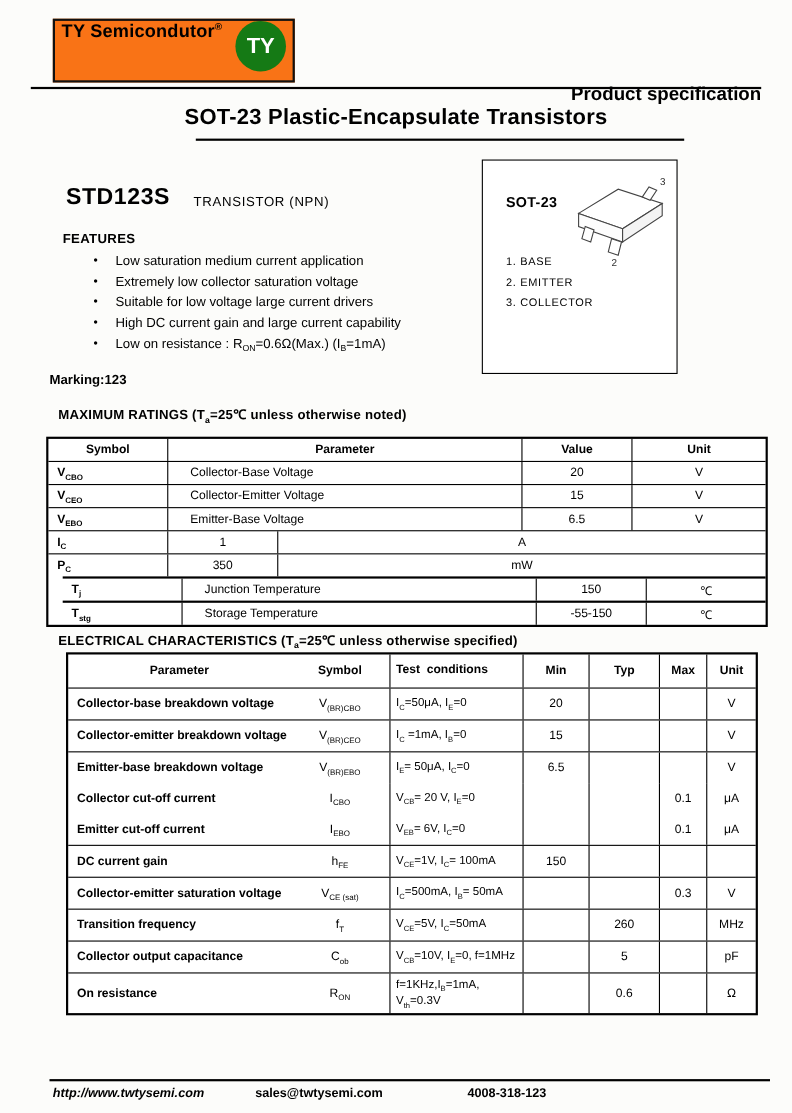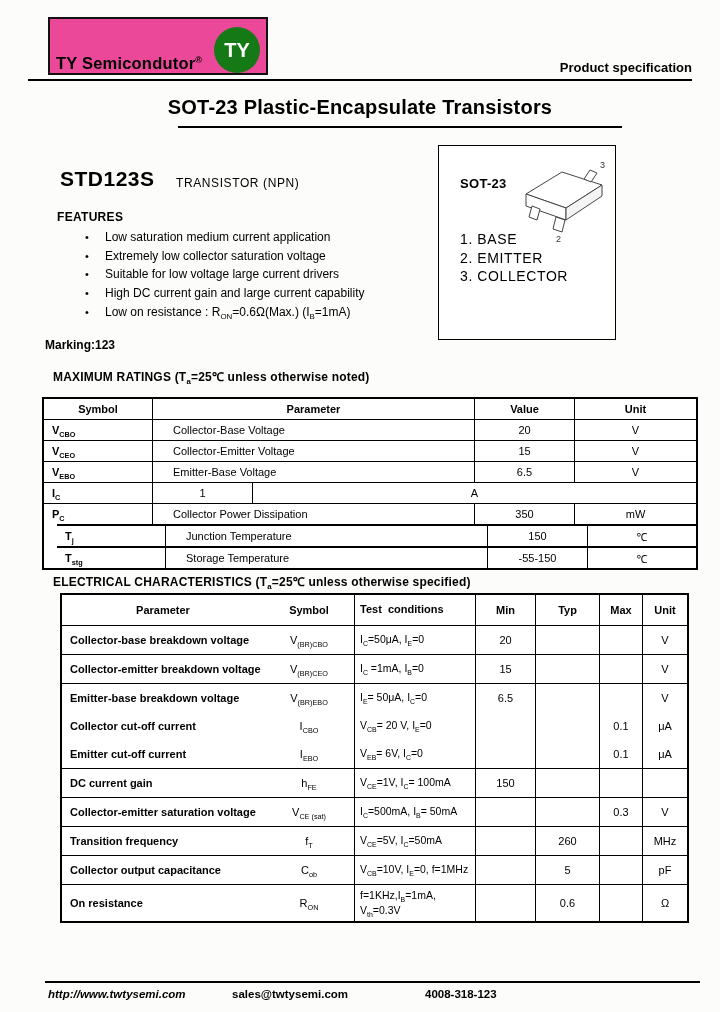--- a/index.html
+++ b/index.html
@@ -2,43 +2,43 @@
 <html><head>
 <meta charset="utf-8">
 <style>
   html,body{margin:0;padding:0;background:#e8e8e8;}
   .page{position:relative;width:720px;height:1012px;background:#fcfcfa;color:#000;
         font-family:"Liberation Sans",sans-serif;overflow:hidden;margin:0 auto;}
   sub{font-size:0.66em;line-height:0;}
 
   
   .logo-box{position:absolute;left:48px;top:17px;width:220px;height:58px;border:2px solid #111;
-            box-sizing:border-box;display:flex;align-items:flex-end;justify-content:space-between;padding:0 6px;background:#ec4899;}
+            box-sizing:border-box;display:flex;align-items:flex-start;justify-content:space-between;padding:0 6px;background:#f97316;}
   .brand{font-size:16.5px;font-weight:bold;letter-spacing:.2px;white-space:nowrap;}
   .brand sup{font-size:9px;}
   .badge{width:46px;height:46px;border-radius:50%;background:#157a15;color:#fff;display:flex;
          align-items:center;justify-content:center;font-size:20px;font-weight:bold;flex:0 0 auto;}
-  .prod-spec{position:absolute;right:28px;top:60px;font-size:13px;font-weight:bold;}
+  .prod-spec{position:absolute;right:28px;top:76px;font-size:17px;font-weight:bold;}
   .hr-header{position:absolute;left:28px;top:79px;width:664px;height:2px;background:#000;}
   .doc-title{position:absolute;left:0;top:96px;width:100%;text-align:center;font-size:20px;font-weight:bold;letter-spacing:.2px;}
   .title-underline{position:absolute;left:178px;top:126px;width:444px;height:2px;background:#000;}
 
   
   .part-number{position:absolute;left:60px;top:167px;font-size:21px;font-weight:bold;letter-spacing:.5px;}
   .part-type{position:absolute;left:176px;top:176px;font-size:12px;letter-spacing:.6px;}
   .features-heading{position:absolute;left:57px;top:210px;font-size:12px;font-weight:bold;letter-spacing:.3px;}
   .features-list{position:absolute;left:85px;top:228px;width:345px;margin:0;padding:0;list-style:none;}
   .features-list li{display:flex;font-size:12px;line-height:18.7px;}
   .features-list .bullet{width:20px;flex:0 0 auto;font-size:11px;}
 
   
   .pkg-box{position:absolute;left:438px;top:145px;width:178px;height:195px;border:1px solid #000;box-sizing:border-box;background:#fff;}
   .pkg-name{position:absolute;left:21px;top:30px;font-size:13px;font-weight:bold;letter-spacing:.3px;}
   .pkg-svg{position:absolute;right:5px;top:12px;}
-  .pkg-pins{position:absolute;left:21px;top:88px;font-size:14px;letter-spacing:.6px;}
+  .pkg-pins{position:absolute;left:21px;top:88px;font-size:10px;letter-spacing:.6px;}
   .pkg-pins div{margin-bottom:8.5px;line-height:10px;}
 
   .marking{position:absolute;left:45px;top:338px;font-size:12px;font-weight:bold;}
   .section-heading{position:absolute;font-size:12px;font-weight:bold;letter-spacing:.2px;}
   .mr-heading{left:53px;top:368px;}
   .ec-heading{left:53px;top:573px;}
 
   
   .mr-table{position:absolute;left:42px;top:397px;width:656px;border:2px solid #000;background:#fff;font-size:11px;box-sizing:border-box;}
   .mr-row{display:flex;height:20px;align-items:center;border-top:1px solid #000;}
@@ -188,21 +188,20 @@
             <span>I<sub>C</sub></span>
           </div>
           <div class="mr-c mr-val">1</div>
           <div class="mr-c mr-unit">A</div>
         </div>
 
         <div class="mr-row">
           <div class="mr-c mr-sym">
             <span>P<sub>C</sub></span>
           </div>
-          <div class="mr-c mr-par">Collector Power Dissipation</div>
           <div class="mr-c mr-val">350</div>
           <div class="mr-c mr-unit">mW</div>
         </div>
 
         <div class="mr-row">
           <div class="mr-c mr-sym">
             <span>T<sub>j</sub></span>
           </div>
           <div class="mr-c mr-par">Junction Temperature</div>
           <div class="mr-c mr-val">150</div>

